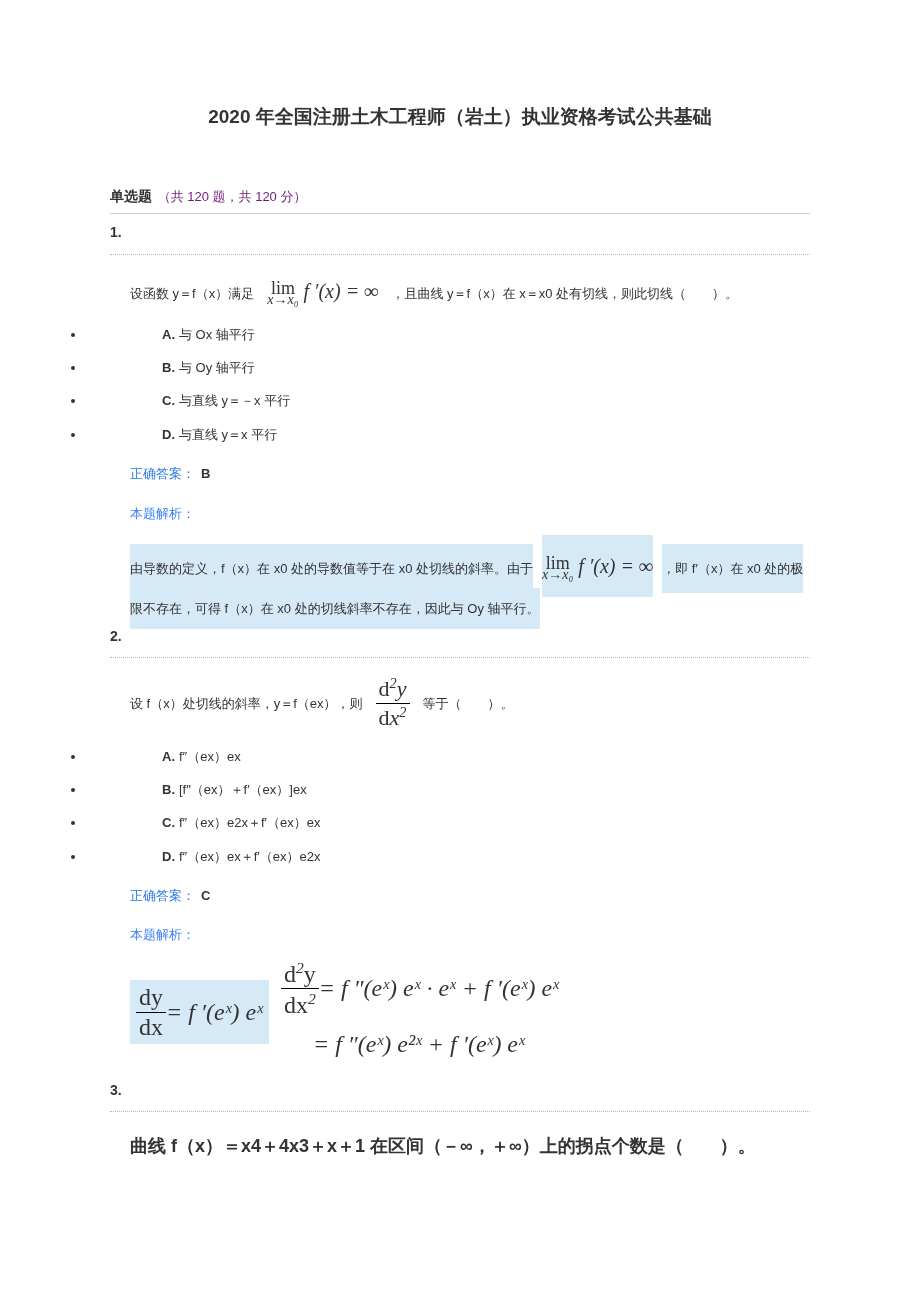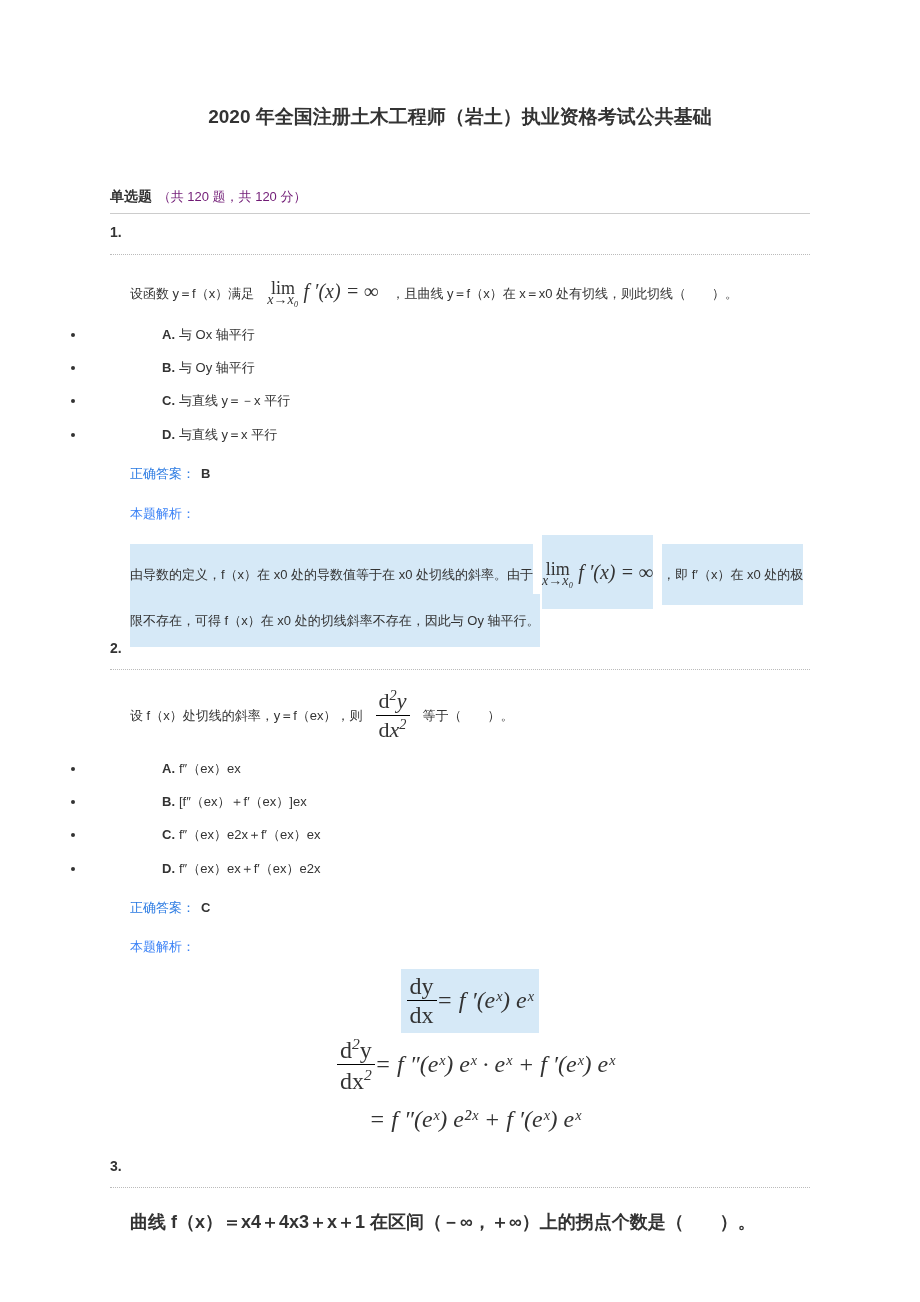--- a/index.html
+++ b/index.html
@@ -133,31 +133,30 @@
       margin-bottom: 10px;
       margin-left: 20px;
     }
     .explanation-block {
       margin-left: 20px;
       margin-right: 0;
       margin-top: 6px;
     }
     .hl {
       background: #d6e9f7;
-      padding: 19px 0;
+      padding: 13px 0;
     }
     .big-formula {
       font-family: "Times New Roman", serif;
       font-size: 24px;
       font-style: italic;
       margin: 10px 0 10px 20px;
       display: flex;
       align-items: center;
       flex-wrap: wrap;
-      flex-direction: column;
     }
     .big-formula .part {
       display: inline-flex;
       align-items: center;
     }
     .big-formula .stack2 {
       display: inline-flex;
       flex-direction: column;
       margin-left: 12px;
     }

